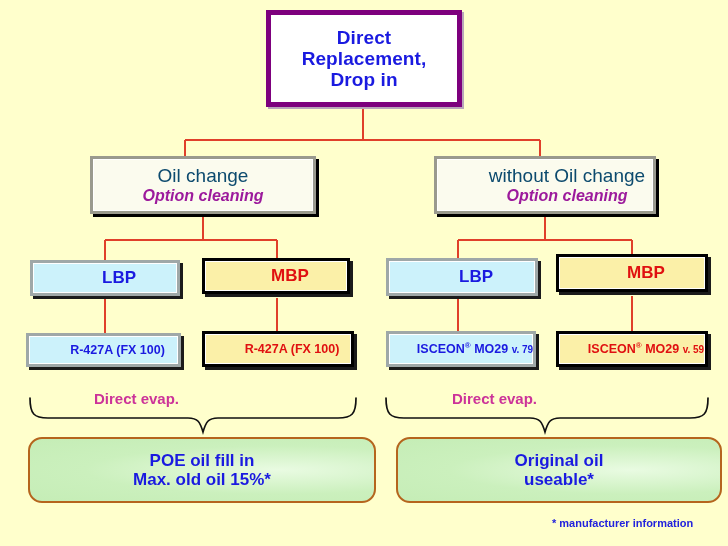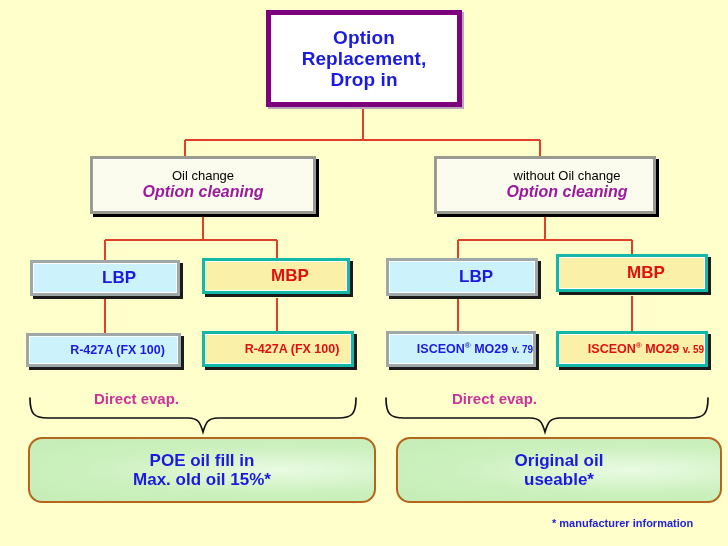--- a/index.html
+++ b/index.html
@@ -53,22 +53,22 @@
 
   
   .bevel {
     background: #fbfbee;
     border: 3px solid #9a9a8e;
     box-shadow:
       inset 0 0 0 1px #ffffff,
       3px 3px 0 0 #000000;
   }
   .bevel .l1 {
-    color: #000000;
-    font-size: 13px;
+    color: #0c4a6e;
+    font-size: 19px;
   }
   .bevel .l2 {
     color: #9c1a9c;
     font-weight: bold;
     font-style: italic;
     font-size: 16px;
   }
 
   
   .chip {
@@ -76,21 +76,21 @@
       inset 0 0 0 1px #ffffff,
       3px 3px 0 0 #1b1b1b;
     padding-left: 28px;
   }
   .chip.cyan {
     background: #ccf2fb;
     border: 3px solid #9fa8a8;
   }
   .chip.yellow {
     background: #fbf0a8;
-    border: 3px solid #14b8a6;
+    border: 3px solid #000000;
   }
   .chip .txt-blue {
     color: #1a1ae0;
     font-weight: bold;
   }
   .chip .txt-red {
     color: #e01010;
     font-weight: bold;
   }
   .pressure .txt-blue,
@@ -160,21 +160,21 @@
 
     <g stroke="#111111" stroke-width="1.7" fill="none" stroke-linecap="round">
       <path d="M30,398 C30,414 34,418 48,418 L188,418 C198,418 200,422 203,432
                C206,422 208,418 218,418 L338,418 C352,418 356,414 356,398"></path>
       <path d="M386,398 C386,414 390,418 404,418 L530,418 C540,418 542,422 545,432
                C548,422 550,418 560,418 L690,418 C704,418 708,414 708,398"></path>
     </g>
   </svg>
 
   <div class="node title-box" style="left:266px; top:10px; width:196px; height:97px;">
-    <div class="line">Option</div>
+    <div class="line">Direct</div>
     <div class="line">Replacement,</div>
     <div class="line">Drop in</div>
   </div>
 
   <div class="node bevel" style="left:90px; top:156px; width:226px; height:58px;">
     <div class="l1">Oil change</div>
     <div class="l2">Option cleaning</div>
   </div>
 
   <div class="node chip cyan pressure" style="left:30px; top:260px; width:150px; height:36px;">

